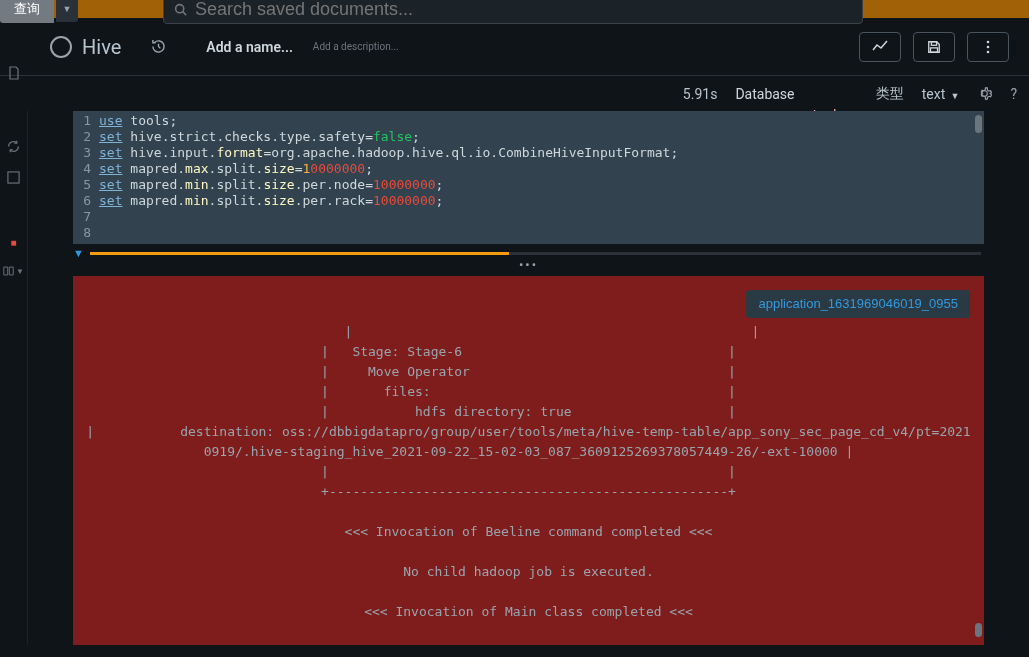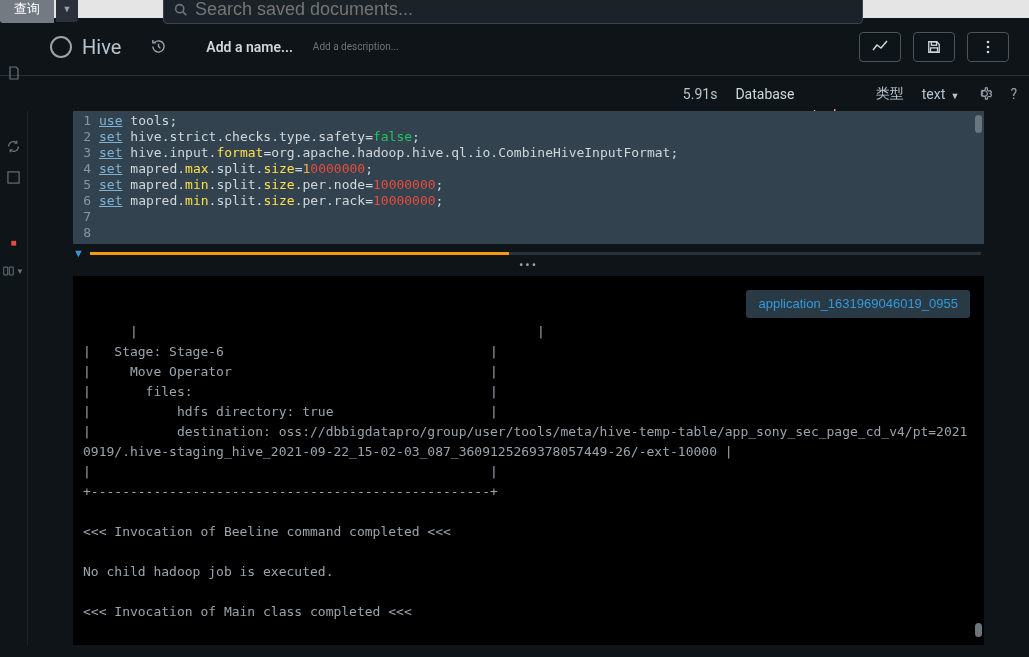--- a/index.html
+++ b/index.html
@@ -9,21 +9,21 @@
   color: #cfd8dc;
   width: 1029px;
   height: 657px;
   overflow: hidden;
   position: relative;
 }
 .topbar {
   height: 18px;
   display: flex;
   align-items: center;
-  background: #e5e5e5;
+  background: #a16207;
 }
 .tab-btn {
   background: #737a82;
   color: #fff;
   padding: 5px 14px;
   font-size: 13px;
   border-radius: 3px 0 0 3px;
 }
 .tab-caret {
   background: #2a3138;
@@ -180,21 +180,21 @@
   color: #8a96a3;
 }
 .gutter div { height: 16px; }
 .code {
   padding: 2px 0 0 4px;
   white-space: pre;
 }
 .kw { color: #7fb3d5; text-decoration: underline; }
 .prop { color: #cfd8dc; }
 .val-bool { color: #22c55e; }
-.val-id { color: #fde047; }
+.val-id { color: #fef9c3; }
 .equals { color: #cfd8dc; }
 .num { color: #e74c3c; }
 .num-lead { color: #f5b041; }
 .punct { color: #cfd8dc; }
 .editor-scroll-v {
   position: absolute;
   right: 2px;
   top: 4px;
   width: 7px;
   height: 18px;
@@ -232,31 +232,32 @@
   text-align: center;
   color: #9aa4ad;
   font-size: 13px;
   letter-spacing: 2px;
   height: 12px;
   line-height: 6px;
 }
 
 .output {
   flex: 1;
-  background: #000000;
+  background: #7f1d1d;
   margin: 2px 45px 0 45px;
   padding: 6px 10px 10px 10px;
   font-family: "Menlo", "Consolas", monospace;
   font-size: 13px;
   line-height: 20px;
   color: #9aa4ad;
   white-space: pre-wrap;
   word-break: break-all;
   position: relative;
   overflow: hidden;
+  text-align: center;
 }
 .app-link {
   position: absolute;
   right: 14px;
   top: 14px;
   background: #2a3a44;
   color: #3498db;
   padding: 4px 12px;
   font-size: 13px;
   border-radius: 3px;

